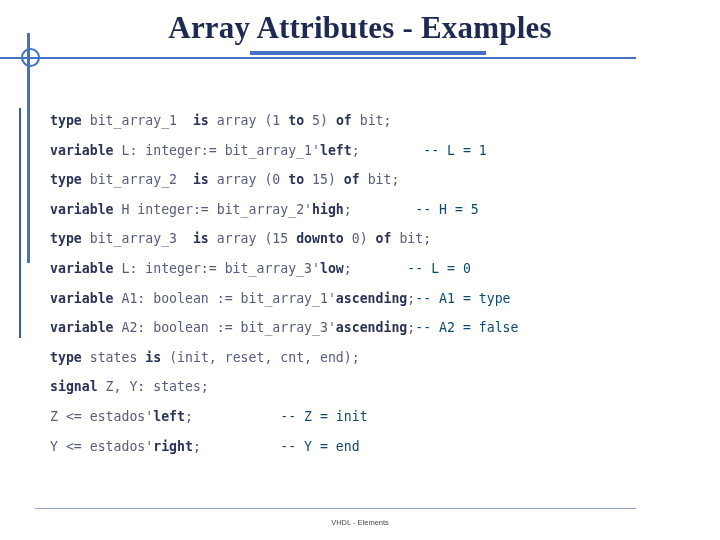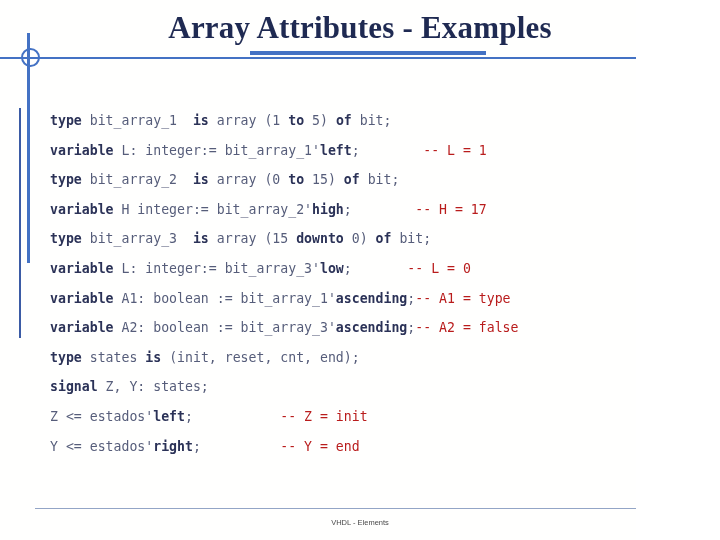--- a/index.html
+++ b/index.html
@@ -112,21 +112,21 @@
     line-height: 29.6px;
     color: #565d7a;
     white-space: pre-wrap;
     letter-spacing: 0px;
   }
   .kw {
     font-weight: bold;
     color: #2b3257;
   }
   .cmt {
-    color: #b91c1c;
+    color: #0c4a6e;
   }
 
   
   .footer-left {
     position: absolute;
     left: 57px; top: 518px;
     font-family: "Liberation Sans", sans-serif;
     font-size: 7.5px;
     color: #4a4a4a;
     white-space: nowrap;
@@ -167,21 +167,21 @@
   <div class="deco circle-top-right"></div>
   <div class="deco circle-bottom-right"></div>
   <div class="deco h-rule-footer"></div>
 
   <div class="title">Array Attributes - Examples</div>
 
   <div class="code-body" id="code-body">
       <div class="code-line"><span class="kw">type</span><span> bit_array_1  </span><span class="kw">is</span><span> array (1 </span><span class="kw">to</span><span> 5) </span><span class="kw">of</span><span> bit;</span></div>
       <div class="code-line"><span class="kw">variable</span><span> L: integer:= bit_array_1'</span><span class="kw">left</span><span>;        </span><span class="cmt">-- L = 1</span></div>
       <div class="code-line"><span class="kw">type</span><span> bit_array_2  </span><span class="kw">is</span><span> array (0 </span><span class="kw">to</span><span> 15) </span><span class="kw">of</span><span> bit;</span></div>
-      <div class="code-line"><span class="kw">variable</span><span> H integer:= bit_array_2'</span><span class="kw">high</span><span>;        </span><span class="cmt">-- H = 17</span></div>
+      <div class="code-line"><span class="kw">variable</span><span> H integer:= bit_array_2'</span><span class="kw">high</span><span>;        </span><span class="cmt">-- H = 5</span></div>
       <div class="code-line"><span class="kw">type</span><span> bit_array_3  </span><span class="kw">is</span><span> array (15 </span><span class="kw">downto</span><span> 0) </span><span class="kw">of</span><span> bit;</span></div>
       <div class="code-line"><span class="kw">variable</span><span> L: integer:= bit_array_3'</span><span class="kw">low</span><span>;       </span><span class="cmt">-- L = 0</span></div>
       <div class="code-line"><span class="kw">variable</span><span> A1: boolean := bit_array_1'</span><span class="kw">ascending</span><span>;</span><span class="cmt">-- A1 = type</span></div>
       <div class="code-line"><span class="kw">variable</span><span> A2: boolean := bit_array_3'</span><span class="kw">ascending</span><span>;</span><span class="cmt">-- A2 = false</span></div>
       <div class="code-line"><span class="kw">type</span><span> states </span><span class="kw">is</span><span> (init, reset, cnt, end);</span></div>
       <div class="code-line"><span class="kw">signal</span><span> Z, Y: states;</span></div>
       <div class="code-line"><span>Z &lt;= estados'</span><span class="kw">left</span><span>;           </span><span class="cmt">-- Z = init</span></div>
       <div class="code-line"><span>Y &lt;= estados'</span><span class="kw">right</span><span>;          </span><span class="cmt">-- Y = end</span></div>
     </div>
 

